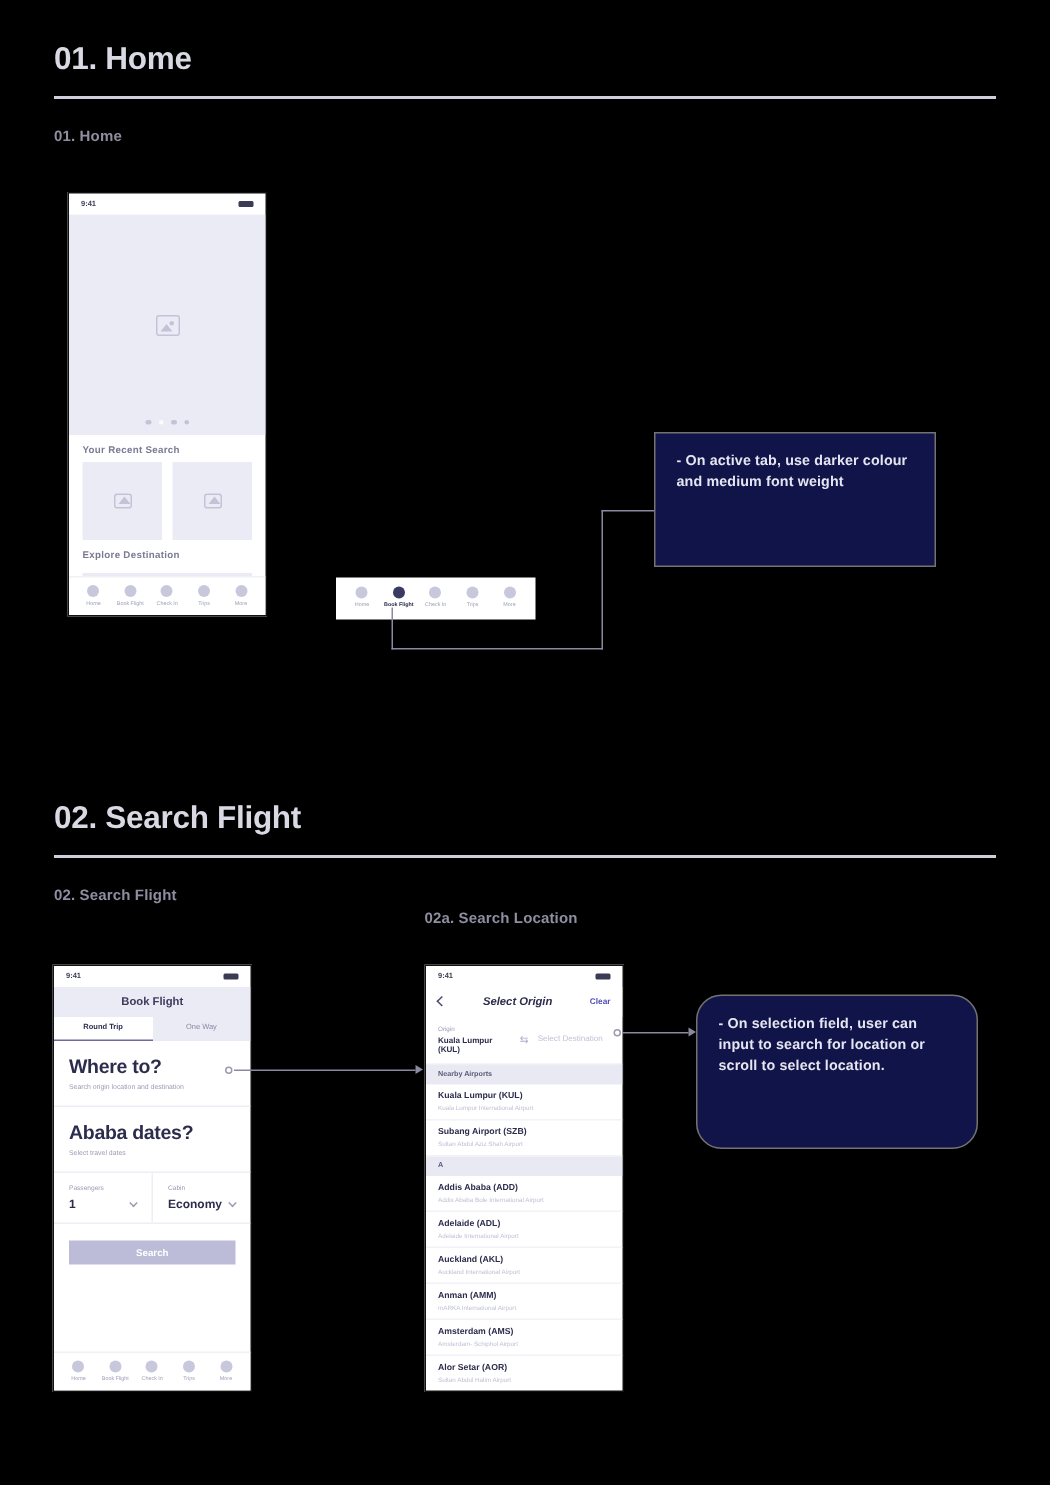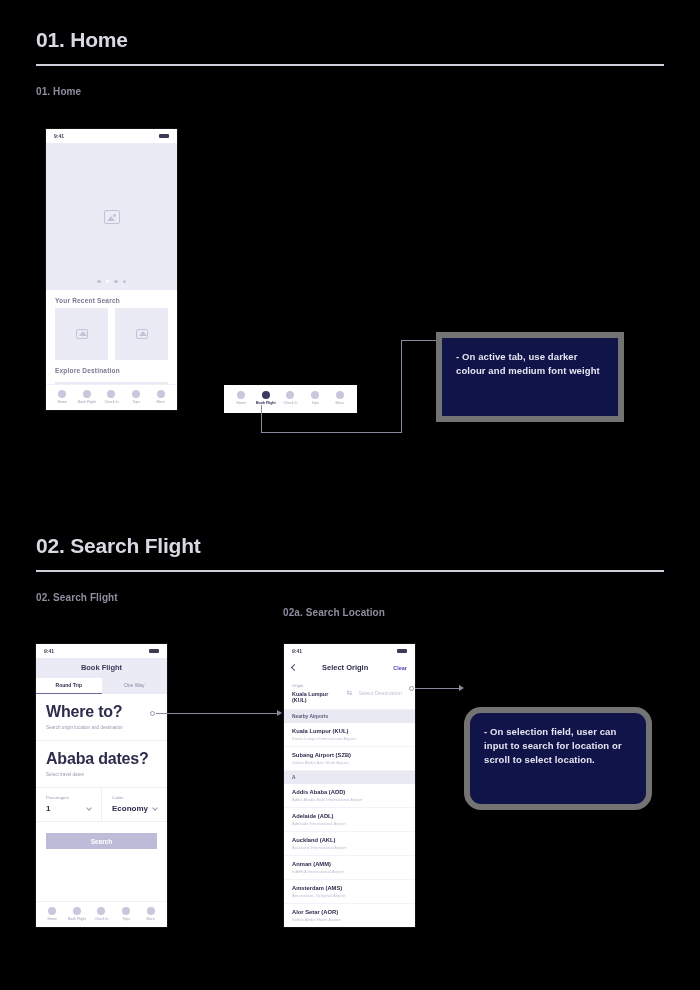--- a/index.html
+++ b/index.html
@@ -111,28 +111,27 @@
     position: absolute;
     background: #ffffff;
     display: flex;
     padding: 6px 5px 7px 5px;
   }
 
   
   .callout {
     position: absolute;
     background: #111449;
-    border: 6px solid #737373;
+    border: 1px solid #737373;
     color: #e6e6f2;
     font-size: 9.5px;
     font-weight: bold;
     line-height: 1.45;
     padding: 12px 14px;
     letter-spacing: 0.1px;
-    margin-top: 44px;
   }
 
   
   .line { position: absolute; background: #8a8a9e; }
   .line.h { height: 1px; }
   .line.v { width: 1px; }
   .handle {
     position: absolute;
     width: 5px; height: 5px; border-radius: 50%;
     border: 1px solid #9a9ab0; background: transparent;
@@ -154,21 +153,21 @@
   .bf-tabs { display: flex; background: #ebebf5; }
   .bf-tab {
     flex: 1; text-align: center; font-size: 5px;
     color: #8a8aa5; padding: 4px 0 5px 0;
   }
   .bf-tab.active {
     color: #2c2c4d; font-weight: bold;
     border-bottom: 1.5px solid #6b6b9e; background: #ffffff;
   }
   .bf-field { padding: 9px 10px 10px 10px; border-bottom: 1px solid #eeeef5; }
-  .bf-q { font-size: 16px; color: #2c2c4d; font-weight: bold; letter-spacing: -0.2px; }
+  .bf-q { font-size: 13px; color: #2c2c4d; font-weight: bold; letter-spacing: -0.2px; }
   .bf-sub { font-size: 4.6px; color: #9a9ab3; margin-top: 4px; }
   .bf-selects { display: flex; border-bottom: 1px solid #eeeef5; }
   .bf-sel {
     flex: 1; padding: 7px 10px 8px 10px;
     display: flex; flex-direction: column; gap: 4px;
   }
   .bf-sel + .bf-sel { border-left: 1px solid #eeeef5; justify-content: space-between; }
   .bf-sel-label { font-size: 4.4px; color: #9a9ab3; }
   .bf-sel-row { display: flex; align-items: center; justify-content: space-between; }
   .bf-sel-val { font-size: 8px; color: #2c2c4d; font-weight: bold; }
@@ -187,21 +186,21 @@
   
   .so-nav {
     display: flex; align-items: center; justify-content: space-between;
     padding: 5px 8px 6px 8px; background: #ffffff;
   }
   .so-back {
     width: 5px; height: 5px;
     border-left: 1.2px solid #4a4a70; border-bottom: 1.2px solid #4a4a70;
     transform: rotate(45deg);
   }
-  .so-title { font-size: 7.5px; color: #2c2c4d; font-weight: bold; }
+  .so-title { font-size: 7.5px; color: #2c2c4d; font-weight: bold; font-style: italic; }
   .so-clear { font-size: 5.5px; color: #4d4db5; font-weight: bold; }
   .so-fields {
     display: flex; align-items: center;
     padding: 5px 8px 6px 8px; gap: 6px;
     border-bottom: 1px solid #eeeef5;
   }
   .so-col { flex: 1; display: flex; flex-direction: column; gap: 3px; }
   .so-lab { font-size: 4.2px; color: #9a9ab3; }
   .so-val { font-size: 5.4px; color: #2c2c4d; font-weight: bold; }
   .so-ph { font-size: 5.4px; color: #c3c3d8; }

